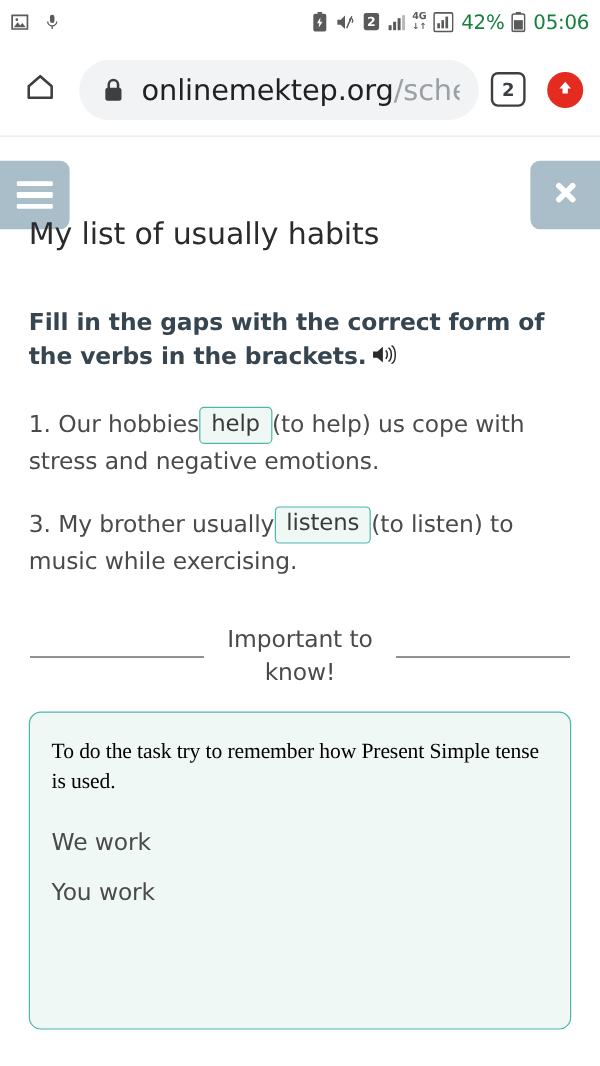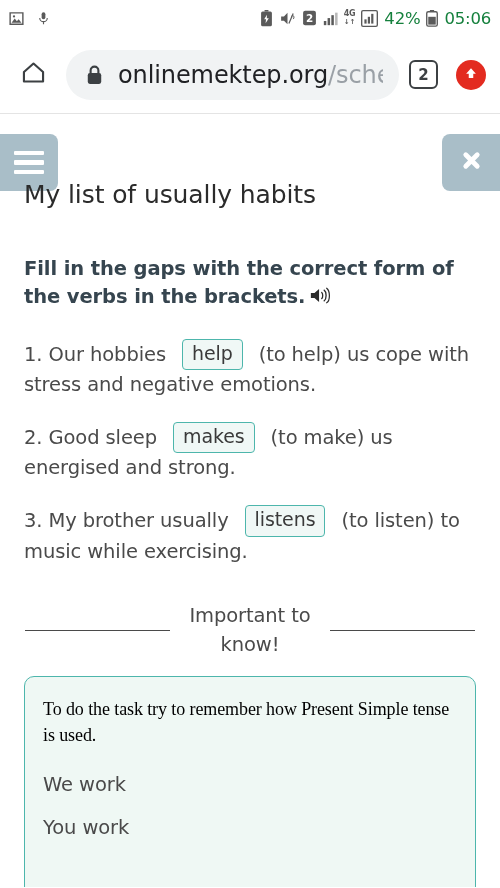--- a/index.html
+++ b/index.html
@@ -193,21 +193,21 @@
   .gap-input {
     display: inline-block;
     border: 1.6px solid #4db6ac;
     background: #f0f8f6;
     border-radius: 4px;
     padding: 1px 9px 3px 9px;
     font-size: 19px;
     color: #3a3a3a;
     line-height: 1.35;
     vertical-align: 1px;
-    margin: 0 16px;
+    margin: 0 0;
     font-family: "DejaVu Sans", "Liberation Sans", sans-serif;
   }
 
   
   .divider-row {
     margin-top: 36px;
     display: flex;
     align-items: center;
     justify-content: center;
     padding: 0 1px;
@@ -385,21 +385,20 @@
             <path fill="#2b2b2b" d="M2 8v6h4.2l5.3 4.6V3.4L6.2 8H2z"></path>
             <path fill="none" stroke="#2b2b2b" stroke-width="1.5" stroke-linecap="round" d="M14.6 7.4c1.5 1.2 1.5 5.9 0 7.2"></path>
             <path fill="none" stroke="#2b2b2b" stroke-width="1.5" stroke-linecap="round" d="M17.4 4.8c3 2.2 3 10.2 0 12.4"></path>
             <path fill="none" stroke="#2b2b2b" stroke-width="1.4" stroke-linecap="round" d="M20.3 2.6c4.2 3.1 4.2 14.7 0 16.8"></path>
           </svg>
       </span>
     </div>
 
     <p class="question"><span>1. Our hobbies</span><span class="gap-input">help</span><span>(to help) us cope with stress and negative emotions.</span></p>
 
-    <p class="question"><span>2. Good sleep</span><span class="gap-input">makes</span><span>(to make) us energised and strong.</span></p>
 
     <p class="question"><span>3. My brother usually</span><span class="gap-input">listens</span><span>(to listen) to music while exercising.</span></p>
 
     <div class="divider-row">
       <div class="divider-line"></div>
       <div class="divider-label">Important to know!</div>
       <div class="divider-line"></div>
     </div>
 
     <div class="info-box">

